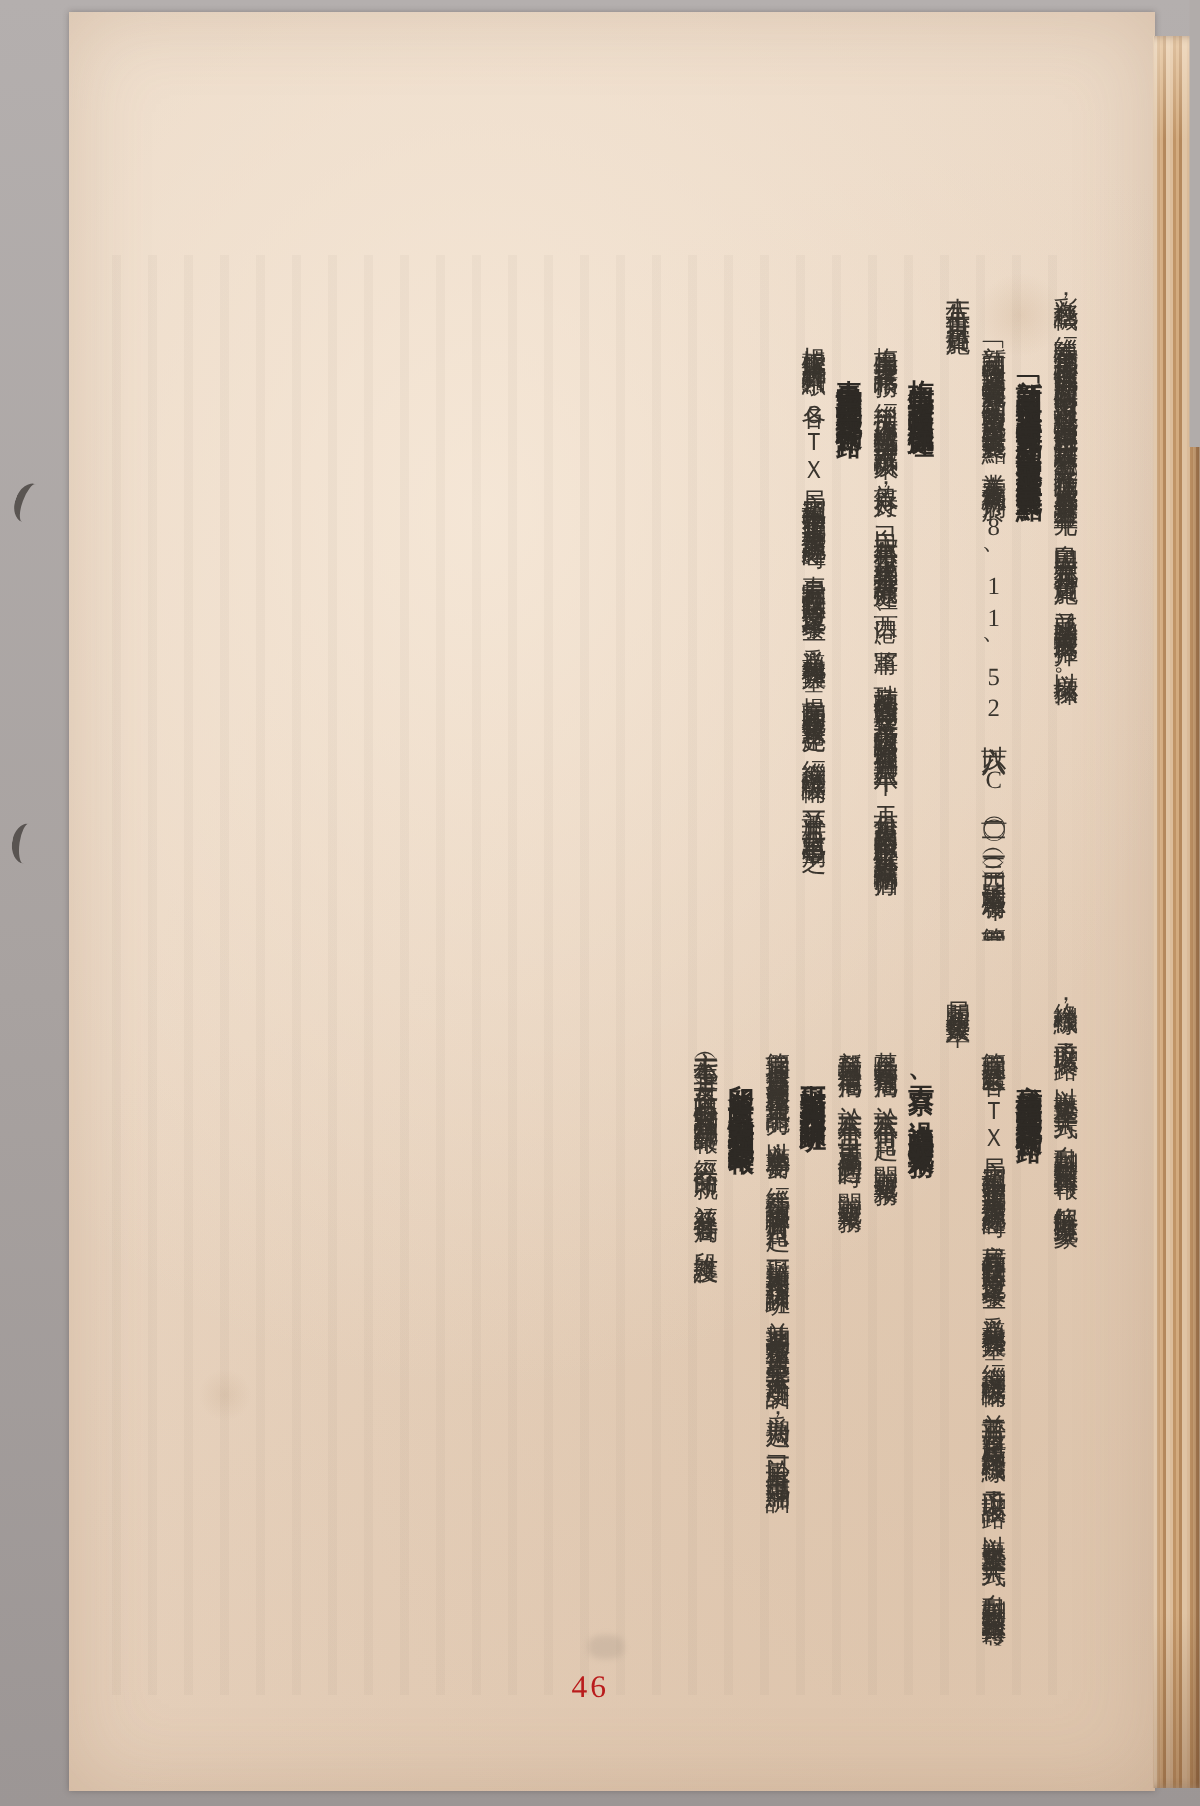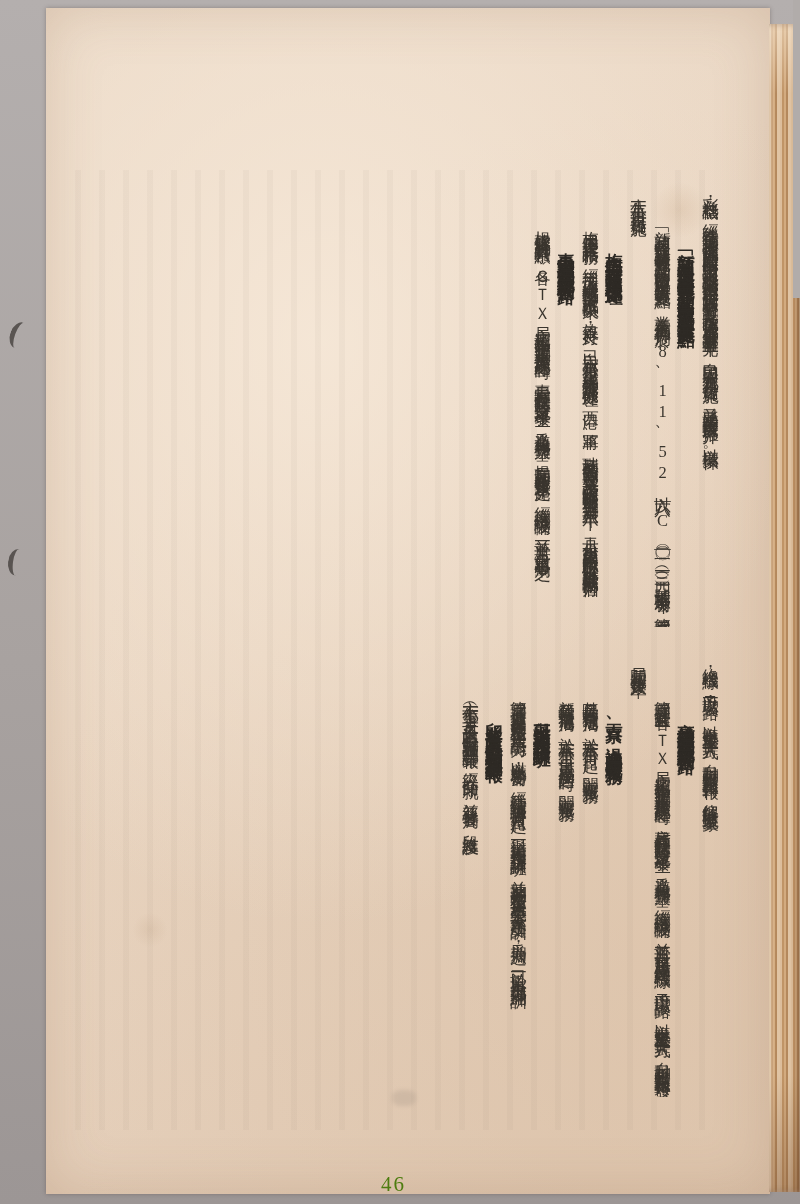--- a/index.html
+++ b/index.html
@@ -49,21 +49,21 @@
   .band-upper{top:185px;}
   .band-lower{top:655px;}
   .band p,.band h3{margin:0;padding:0;}
   .para{text-indent:2em;}
   .para.cont{text-indent:0;}
   .head{
     font-weight:bold;font-size:17.5px;color:#2e2a25;
     letter-spacing:2.5px;text-indent:54px;margin:0 5px;
   }
   
-  .page-num{position:absolute;left:381px;top:1172px;font-size:21px;color:#4d7c0f;letter-spacing:2px;}
+  .page-num{position:absolute;left:381px;top:1112px;font-size:21px;color:#b91c1c;letter-spacing:2px;}
   .num-smudge{position:absolute;left:392px;top:1090px;width:24px;height:16px;background:#a39384;opacity:.28;filter:blur(2px);border-radius:40%;}
 </style>
 </head>
 <body>
 
 <div class="paper"></div>
 <div class="edge-stack"></div>
 <div class="bg-sliver"></div>
 <div class="mottle"></div>
 <div class="clip-mark m1"></div>

